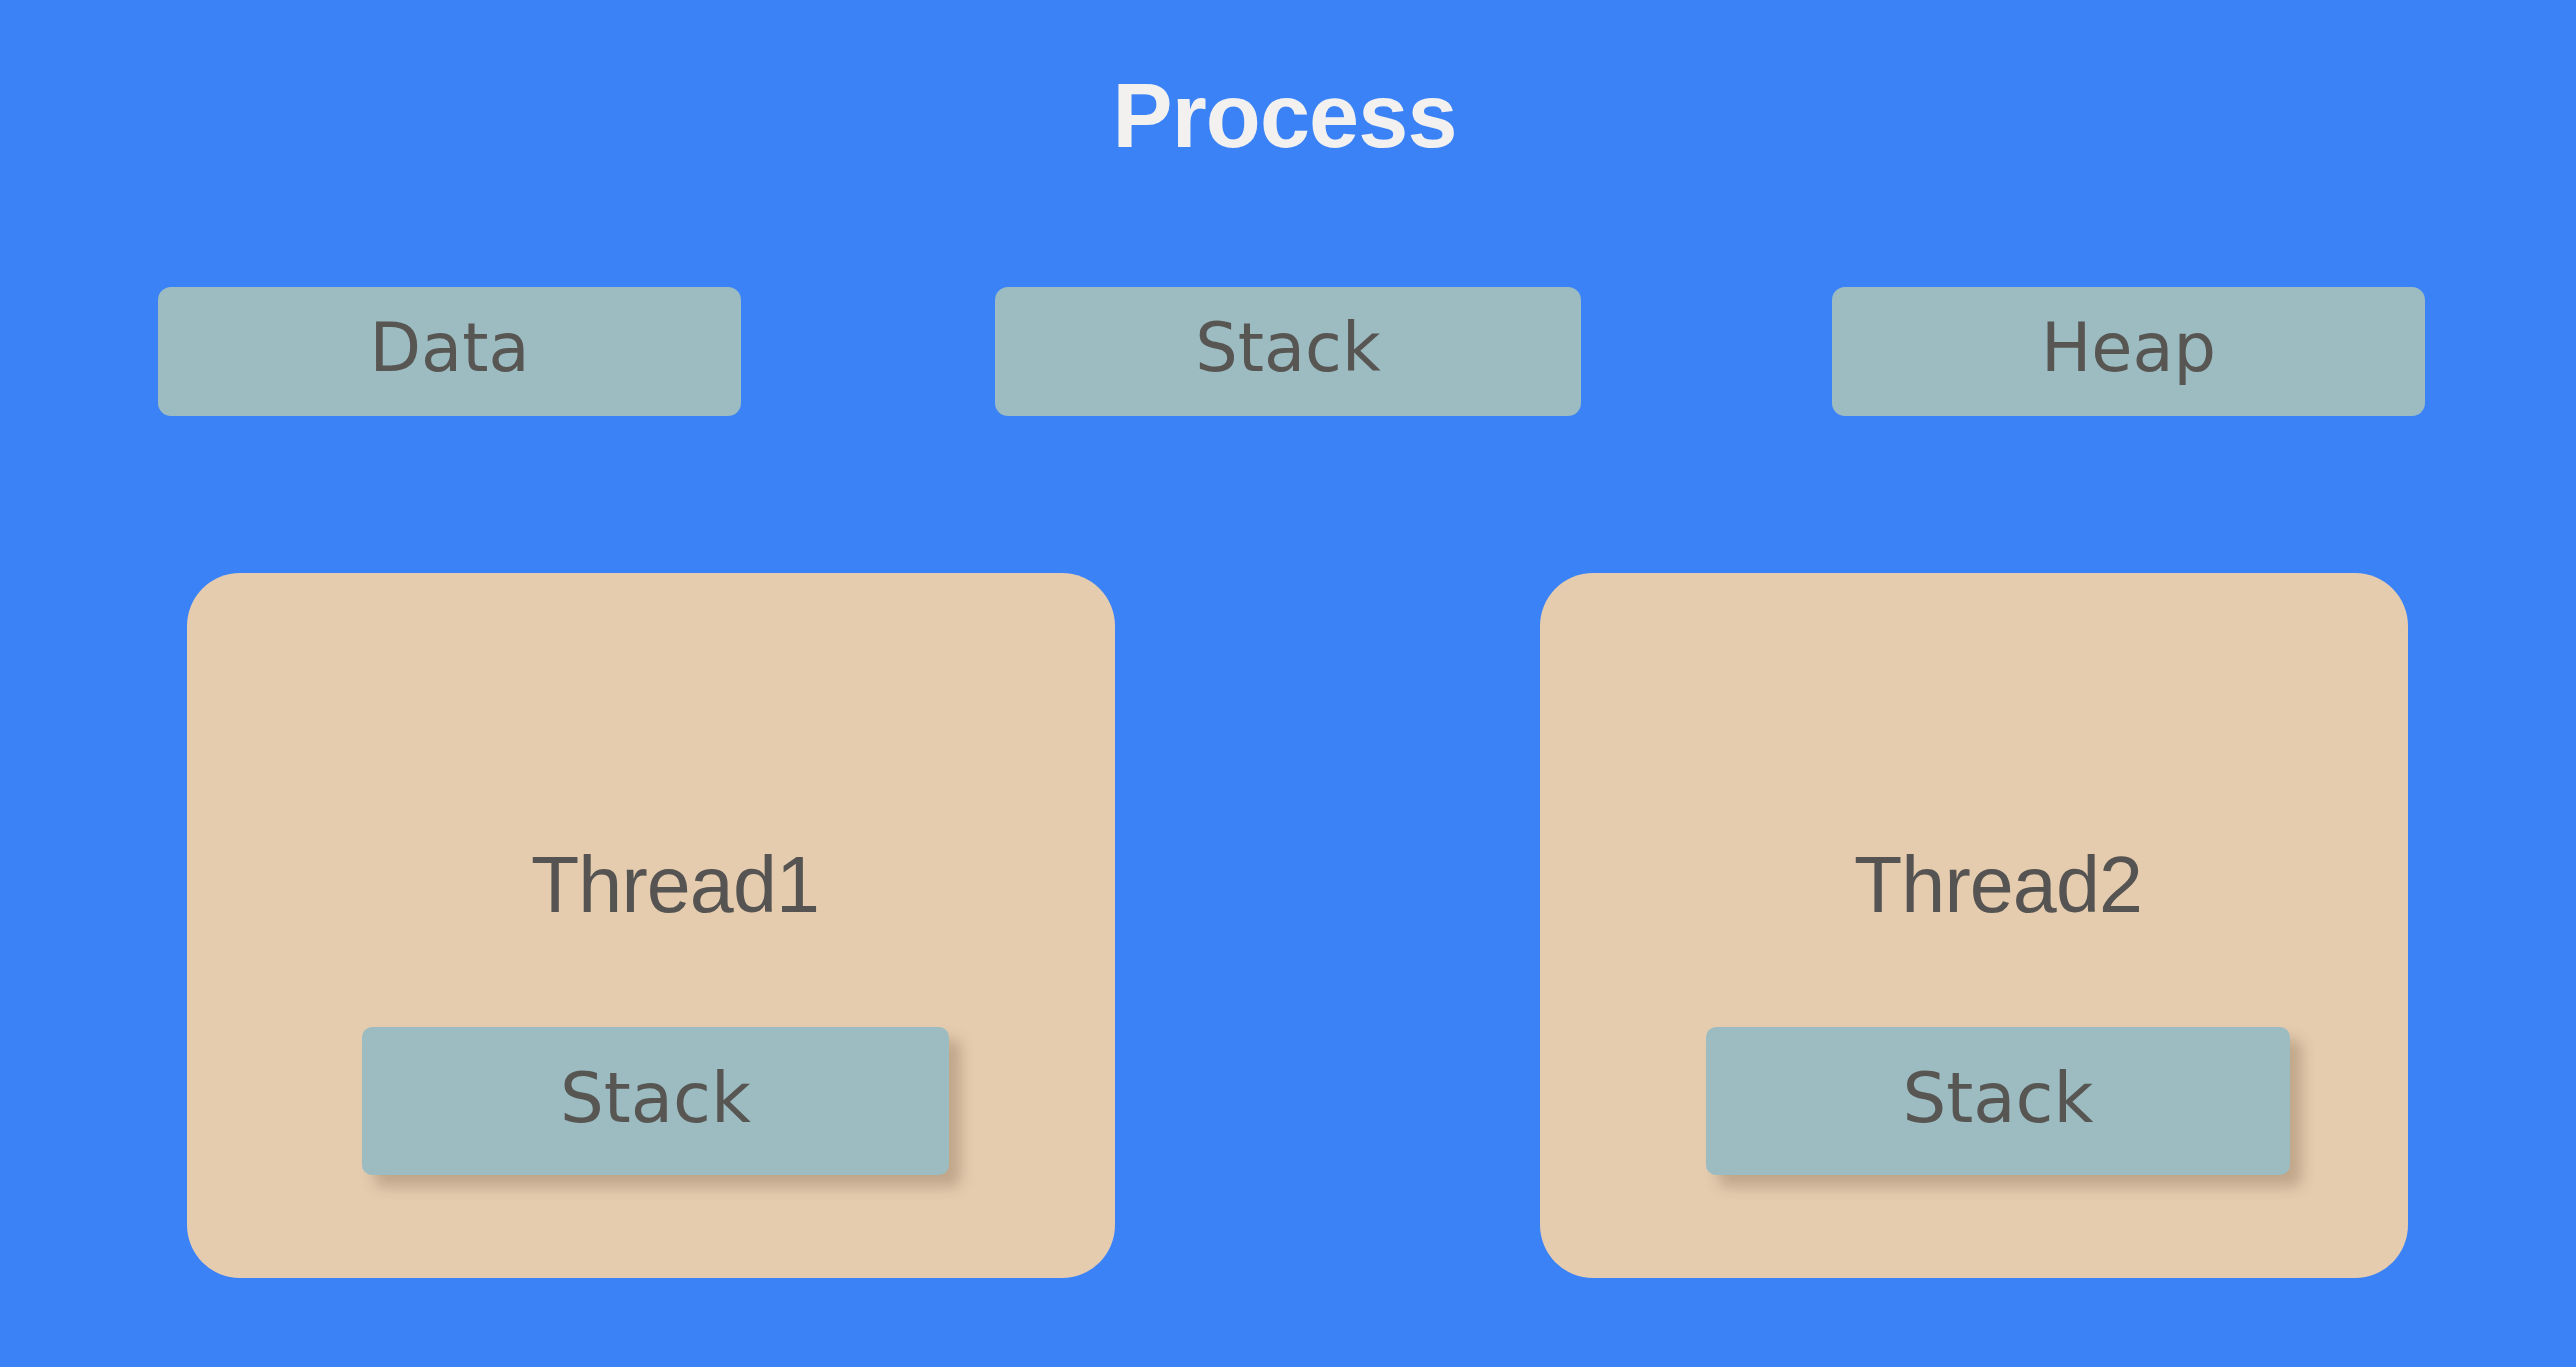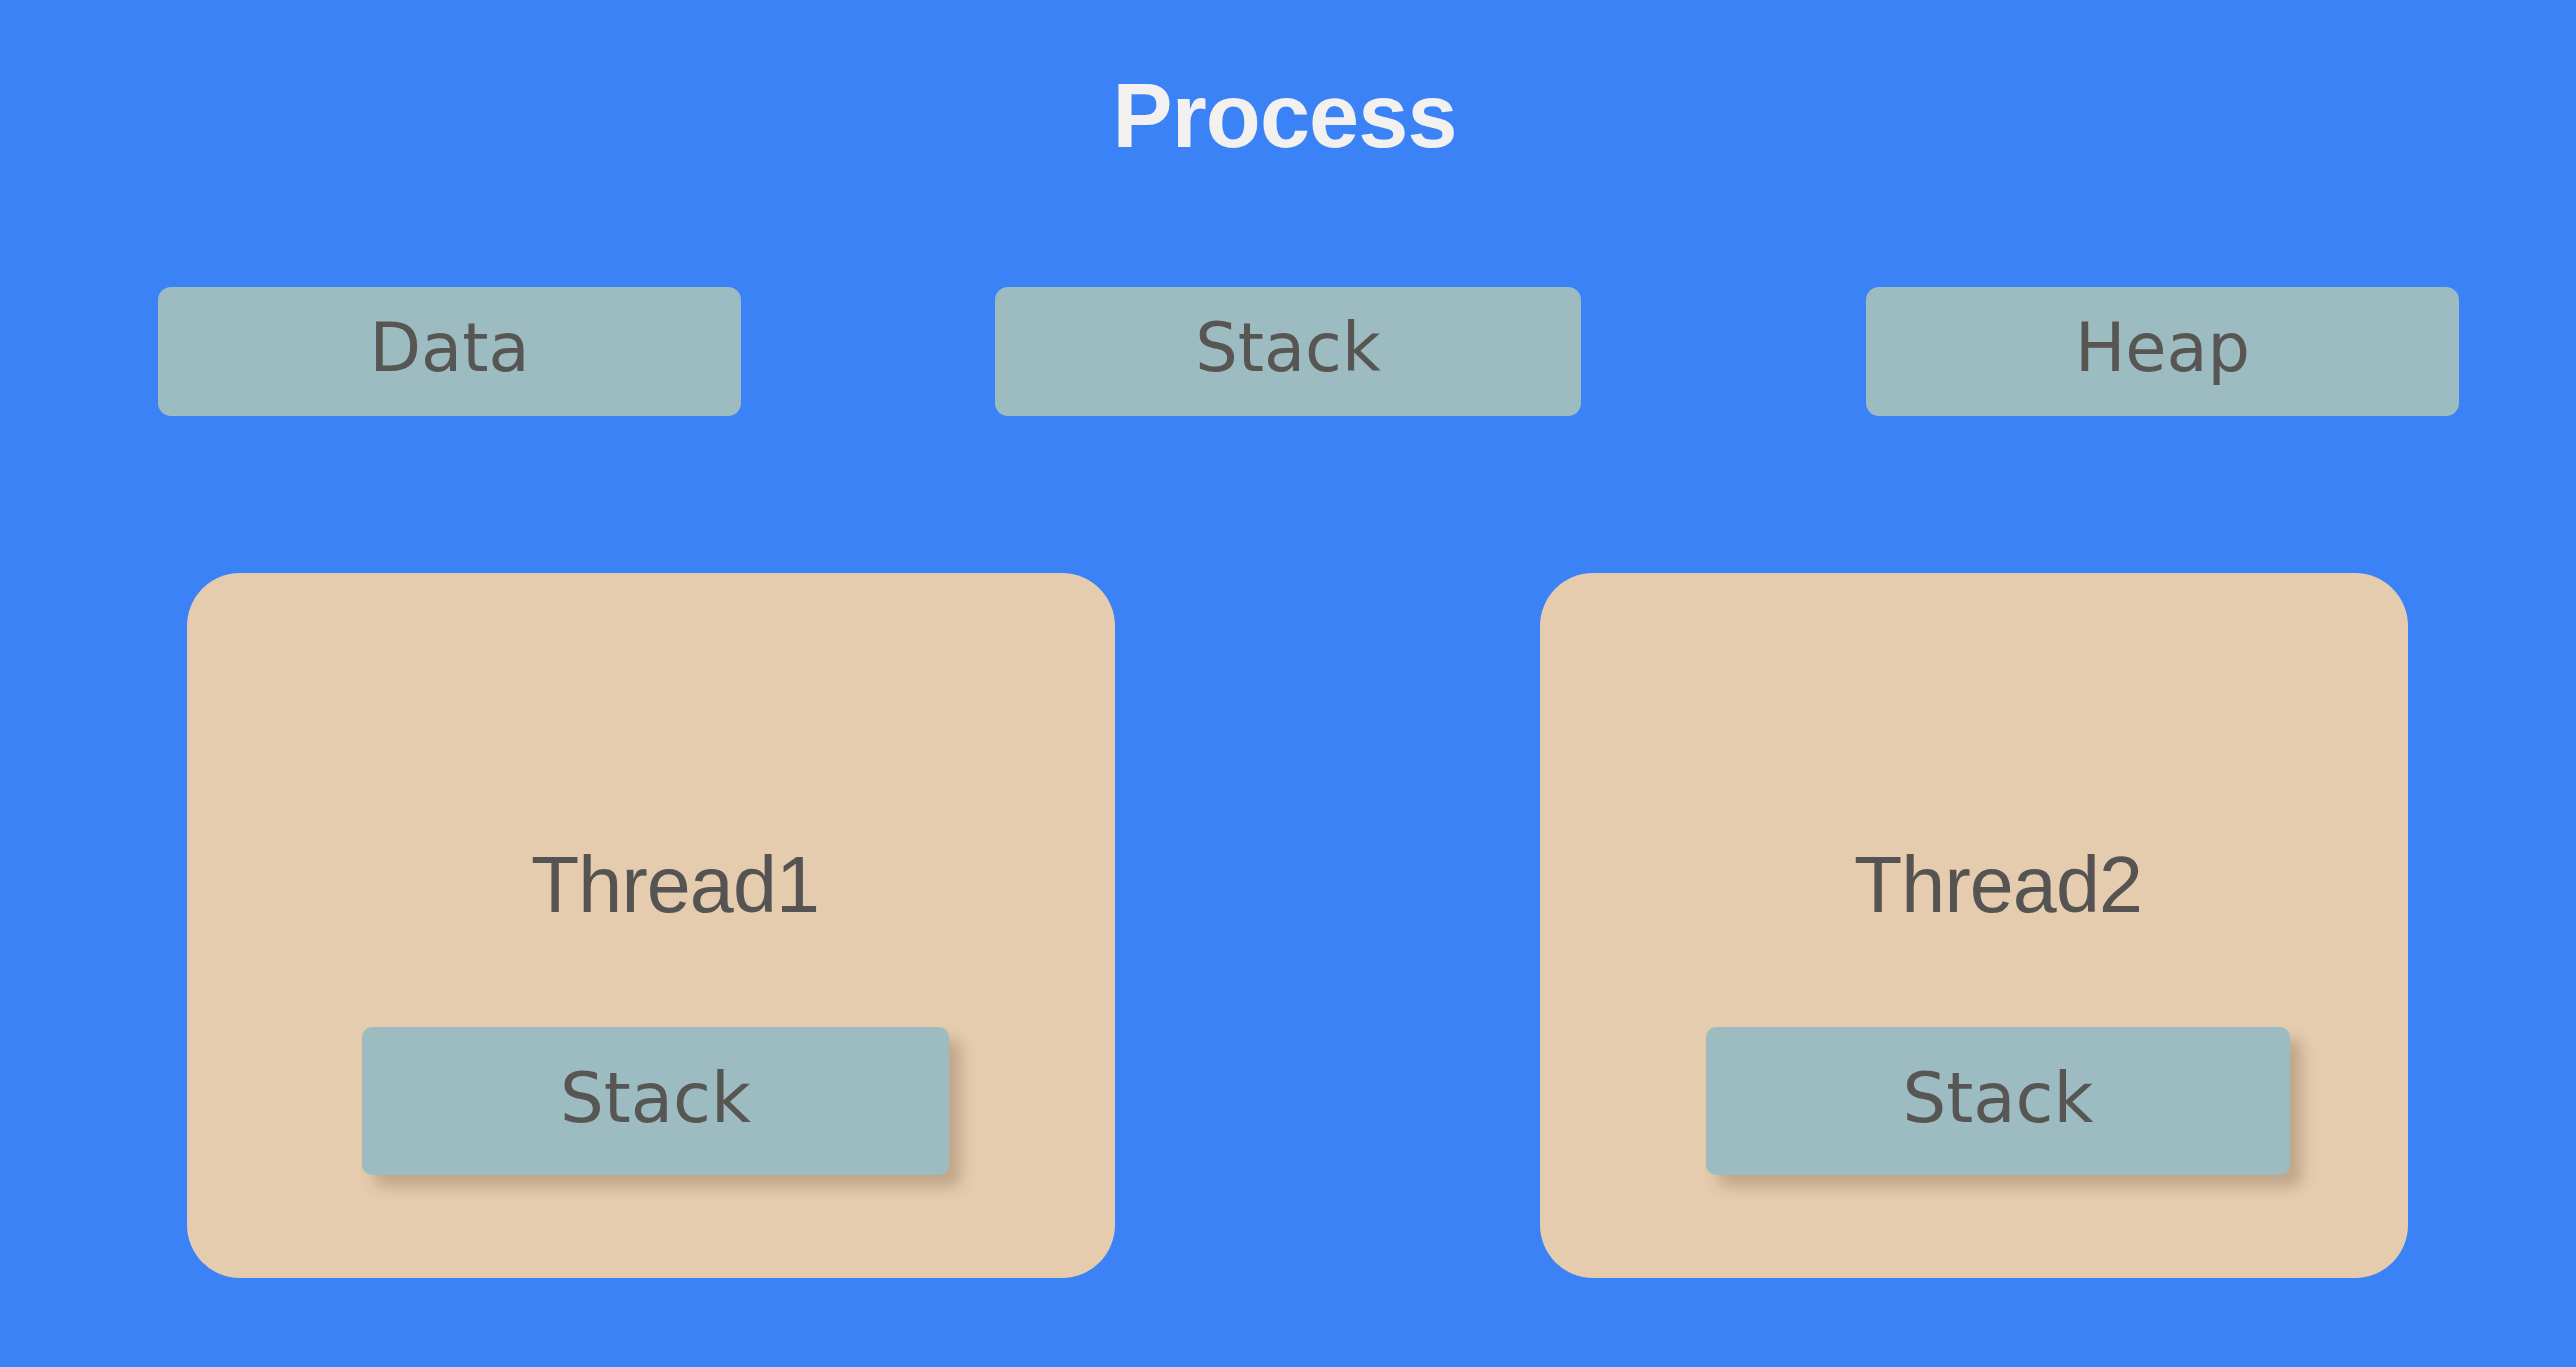--- a/index.html
+++ b/index.html
@@ -52,21 +52,21 @@
     font-family: "DejaVu Sans", sans-serif;
     font-size: 67px;
     line-height: 69px;
     font-weight: normal;
     letter-spacing: 0px;
     transform: translateY(-2.6px);
   }
 
   #segment-code { left: 158px;  width: 583px; }
   #segment-data { left: 995px; width: 586px; }
-  #segment-heap { left: 1832px; width: 593px; margin-left: 34px; }
+  #segment-heap { left: 1832px; width: 593px; }
 
   
   .thread-box {
     position: absolute;
     top: 573px;
     height: 705px;
     background: #e5ccaf;
     border-radius: 53px;
   }
   #thread-box-1 { left: 187px;  width: 928px; }

